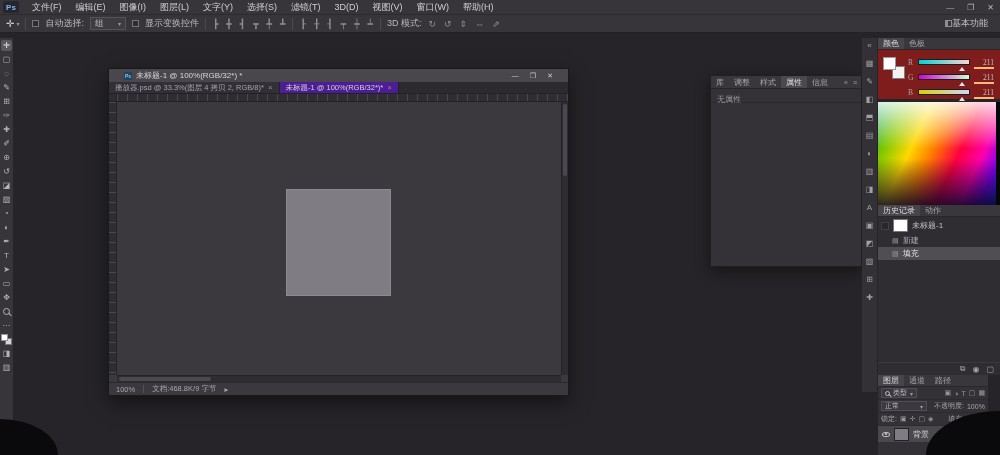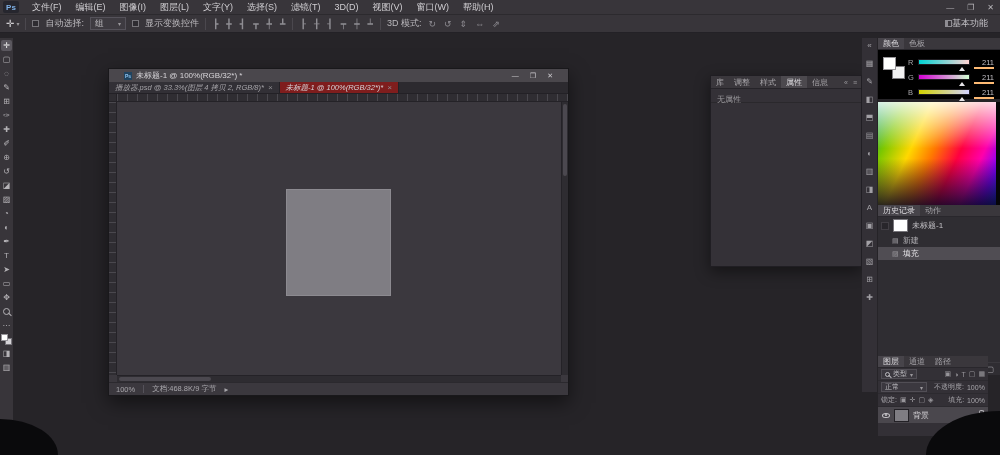--- a/index.html
+++ b/index.html
@@ -45,22 +45,22 @@
 
   
   .docwin{position:absolute;left:108px;top:68px;width:459px;height:326px;background:#3b383e;
           border:1px solid #19181b;box-shadow:0 7px 18px rgba(0,0,0,.5);}
   .titlebar{height:13px;background:#4a474c;display:flex;align-items:center;gap:4px;
             padding:0 15px;font-size:8px;color:#d8d6da;}
   .doc-icon{width:8px;height:8px;background:#20435f;color:#8fc6f2;font-size:5px;font-weight:bold;
             display:flex;align-items:center;justify-content:center;flex:0 0 auto;}
   .titlebar .controls{margin-left:auto;display:flex;gap:11px;font-size:7px;color:#cac8cc;}
   .tabbar{height:12px;background:#2c2a2f;display:flex;font-size:7.5px;color:#a5a3a8;border-bottom:1px solid #232126;}
-  .tab{display:flex;align-items:center;gap:4px;padding:0 6px;background:#323036;border-right:1px solid #232126;white-space:nowrap;font-style:italic;}
-  .tab.active{background:#7f1d1d;color:#d4d2d6;}
+  .tab{display:flex;align-items:center;gap:4px;padding:0 6px;background:#323036;border-right:1px solid #232126;white-space:nowrap;}
+  .tab.active{background:#4c1d95;color:#d4d2d6;}
   .tab .x{color:#8e8c90;font-size:8px;}
   .ruler-corner{position:absolute;left:0;top:25px;width:8px;height:8px;background:#2f2d32;
                 border-right:1px solid #242227;border-bottom:1px solid #242227;}
   .hruler{position:absolute;left:8px;top:25px;right:0;height:8px;background:#2f2d32;border-bottom:1px solid #242227;
           background-image:repeating-linear-gradient(to right,#4a484e 0 1px,transparent 1px 10px);}
   .vruler{position:absolute;left:0;top:33px;width:8px;bottom:20px;background:#2f2d32;border-right:1px solid #242227;
           background-image:repeating-linear-gradient(to bottom,#4a484e 0 1px,transparent 1px 10px);}
   .canvas{position:absolute;left:8px;top:33px;right:7px;bottom:20px;background:#3b383e;overflow:hidden;}
   .art{position:absolute;left:169px;top:87px;width:105px;height:107px;background:#7f7d83;border:1px solid #8c8a90;}
   .vscroll{position:absolute;right:0;top:33px;width:7px;bottom:20px;background:#2e2c31;border-left:1px solid #242227;}
@@ -86,21 +86,21 @@
              display:flex;flex-direction:column;align-items:center;gap:10px;padding:4px 0;
              font-size:8px;color:#a2a0a5;}
   .dock-ic{line-height:8px;flex:0 0 auto;}
 
   
   .panelhead{height:12px;background:#3a373c;display:flex;align-items:center;font-size:8px;
              color:#a5a3a8;border-bottom:1px solid #29272c;}
   .ptab2{padding:0 5px;height:100%;display:flex;align-items:center;}
   .ptab2.active{background:#47444a;color:#dcdade;}
 
-  .colorpanel{position:absolute;left:878px;top:38px;width:122px;height:61px;background:#000000;}
+  .colorpanel{position:absolute;left:878px;top:38px;width:122px;height:61px;background:#7f1d1d;font-family:Liberation Serif, serif;}
   .cp-sw{position:absolute;left:5px;top:19px;width:24px;height:24px;}
   .cp-fg{position:absolute;left:0;top:0;width:13px;height:13px;background:#fff;border:1px solid #9a989c;z-index:2;}
   .cp-bg{position:absolute;right:2px;bottom:2px;width:13px;height:13px;background:#f2f2f2;border:1px solid #7e7c80;}
   .ch-row{position:absolute;left:30px;right:4px;height:11px;}
   .ch-label{position:absolute;left:0;top:1px;font-size:7.5px;color:#a5a3a8;}
   .track{position:absolute;left:10px;right:26px;top:2px;height:6px;border:1px solid #1e1c21;}
   .track-r{background:linear-gradient(to right,#00d3d3,#ffd3d3);}
   .track-g{background:linear-gradient(to right,#d300d3,#d3ffd3);}
   .track-b{background:linear-gradient(to right,#d3d300,#d3d3ff);}
   .marker{position:absolute;top:7px;left:80%;width:0;height:0;border-left:3px solid transparent;
@@ -119,21 +119,21 @@
   .hs-row{display:flex;align-items:center;gap:4px;padding:2px 3px;font-size:8px;color:#c2c0c5;}
   .hs-well{width:8px;height:8px;border:1px solid #413e44;background:#28262b;flex:0 0 auto;}
   .hs-thumb{width:15px;height:13px;background:#fff;border:1px solid #77757b;flex:0 0 auto;}
   .hs-step{height:13px;display:flex;align-items:center;gap:4px;padding:0 3px 0 14px;font-size:8px;color:#b2b0b5;}
   .hs-step .ic{font-size:7px;color:#97959a;}
   .hs-step.selected{background:#504d53;color:#e6e4e8;}
   .hs-footer{position:absolute;left:0;right:0;bottom:0;height:13px;border-top:1px solid #3a383d;
              display:flex;align-items:center;justify-content:flex-end;gap:7px;padding:0 6px;
              font-size:8px;color:#a5a3a8;}
 
-  .layerspanel{position:absolute;left:878px;top:356px;width:110px;height:80px;background:#333036;}
+  .layerspanel{position:absolute;left:878px;top:375px;width:110px;height:80px;background:#333036;}
   .lrow{height:13px;display:flex;align-items:center;gap:3px;padding:0 3px;font-size:7px;
         color:#a8a6ab;border-bottom:1px solid #2c2a2f;}
   .fdd{display:flex;align-items:center;justify-content:space-between;gap:3px;border:1px solid #514e55;
        background:#3b383f;height:10px;padding:0 3px;font-size:7px;color:#bdbbc0;}
   .l-ic{font-size:7px;color:#97959a;}
   .layer-row{height:16px;display:flex;align-items:center;gap:4px;padding:0 4px;background:#4a474d;
              font-size:8px;color:#dcdade;}
   .eye{width:8px;height:5px;border:1px solid #c9c7cb;border-radius:50%;position:relative;flex:0 0 auto;}
   .eye::after{content:"";position:absolute;left:2px;top:0.5px;width:2px;height:2px;background:#c9c7cb;border-radius:50%;}
   .lthumb{width:15px;height:13px;background:#7f7d83;border:1px solid #232126;flex:0 0 auto;}

